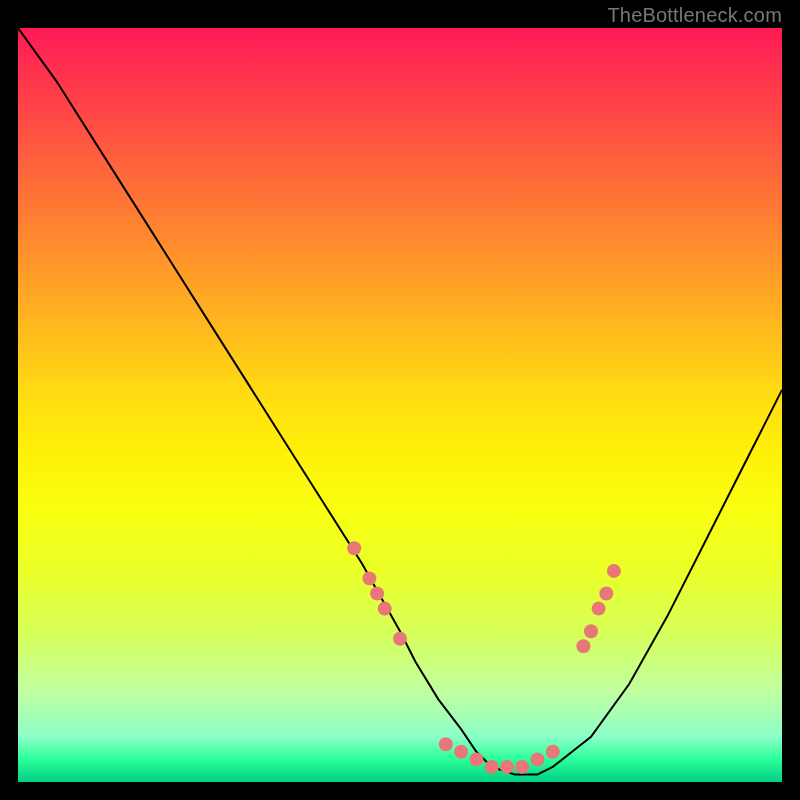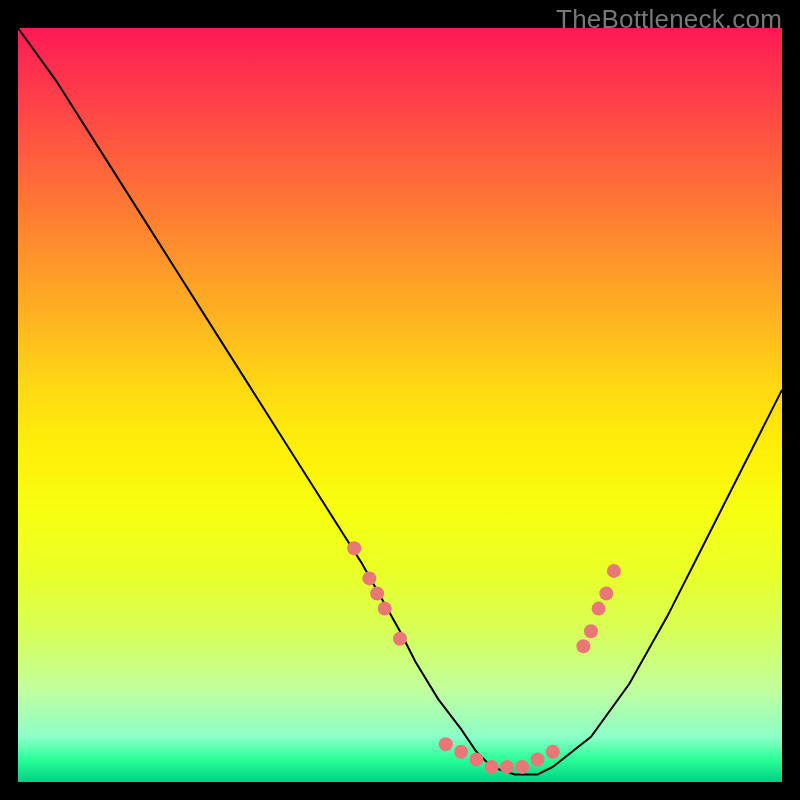--- a/index.html
+++ b/index.html
@@ -41,21 +41,21 @@
       #8cffc8 94%,
       #2bff98 97%,
       #00d084 100%
     );
   }
   .watermark {
     position: absolute;
     top: 4px;
     right: 18px;
     font-family: Arial, Helvetica, sans-serif;
-    font-size: 26px;
+    font-size: 20px;
     color: #777;
     letter-spacing: 0.2px;
     user-select: none;
   }
   svg.curve {
     position: absolute;
     left: 0;
     top: 0;
     width: 764px;
     height: 754px;

